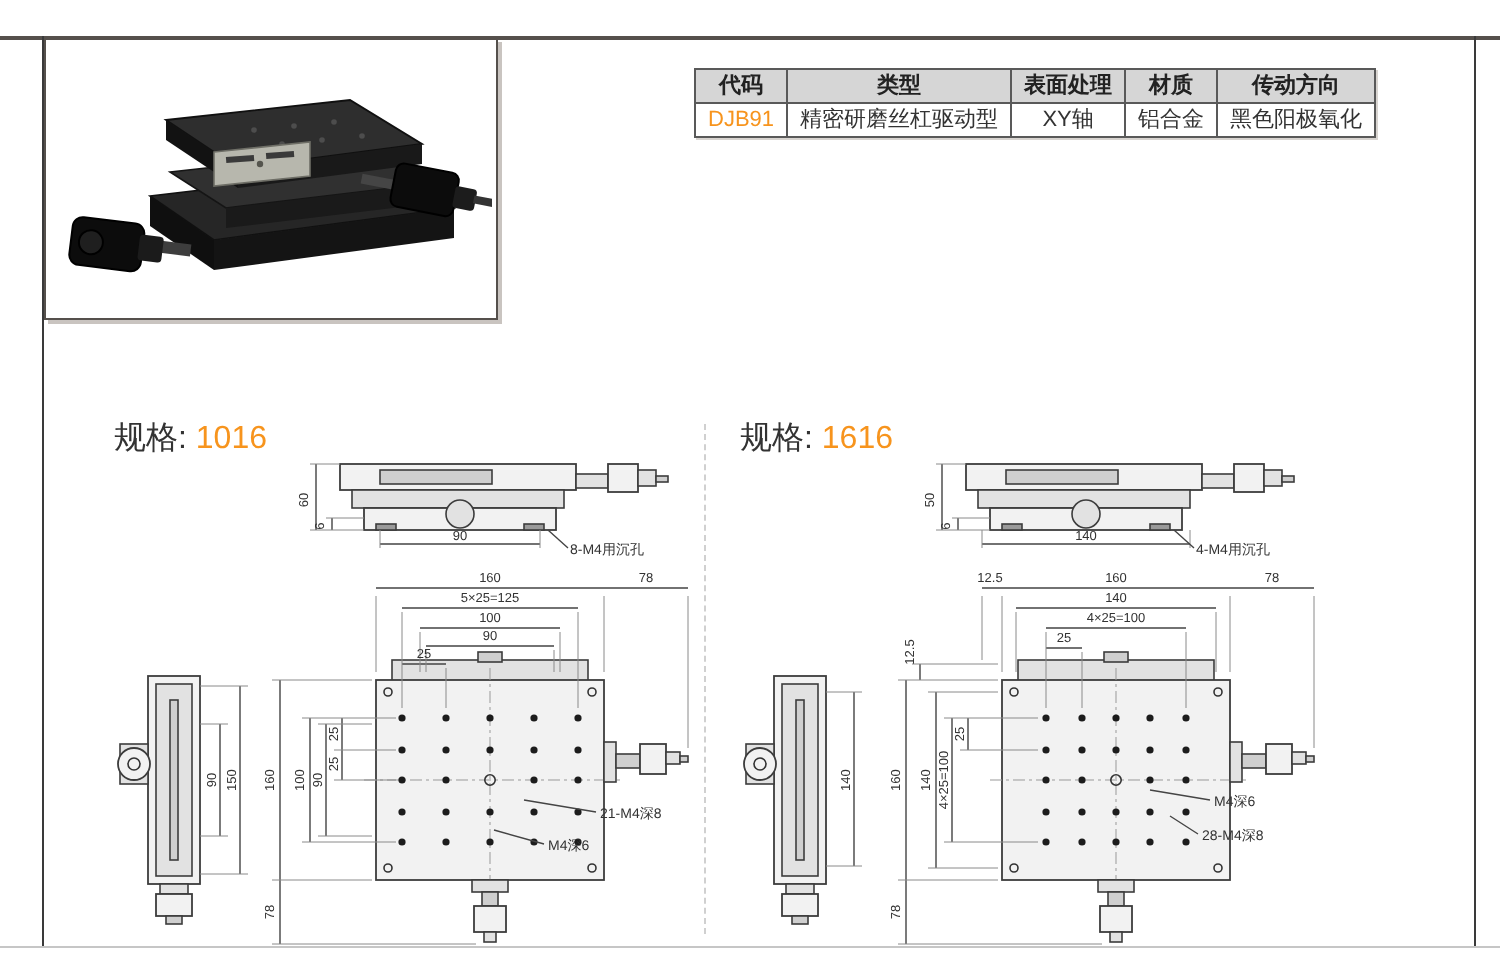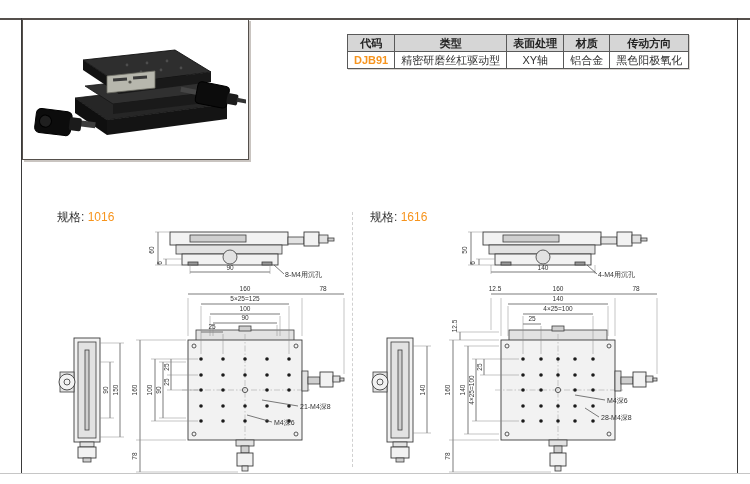--- a/index.html
+++ b/index.html
@@ -19,26 +19,26 @@
   }
 
   table.spec{
     position:absolute;left:347px;top:34px;border-collapse:collapse;
     font-size:11px;line-height:14px;box-shadow:1px 1px 0 #d8d4d0;
   }
   table.spec th,table.spec td{
     border:1px solid #595959;padding:1px 6px;text-align:center;white-space:nowrap;
   }
   table.spec th{background:#d6d6d6;font-weight:bold;color:#222;}
-  td.code{color:#f7941d;font-weight:bold;}
+  td.code{color:#f7941d;font-weight:normal;}
 
   .section{position:absolute;top:205px;width:332px;height:279px;}
   #section-1016{left:22px;}
   #section-1616{left:335px;}
-  .spec-label{position:absolute;left:35px;top:4px;font-size:12px;color:#333;}
+  .spec-label{position:absolute;left:35px;top:4px;font-size:16px;color:#333;}
   .spec-label .orange{color:#f7941d;}
   .section svg{position:absolute;left:0;top:5px;}
 
   #section-divider{
     position:absolute;left:352px;top:212px;height:255px;width:0;
     border-left:1px dashed #d0d0d0;
   }
 
   
   .part{fill:#f2f2f2;stroke:#3c3c3c;stroke-width:0.9;}

